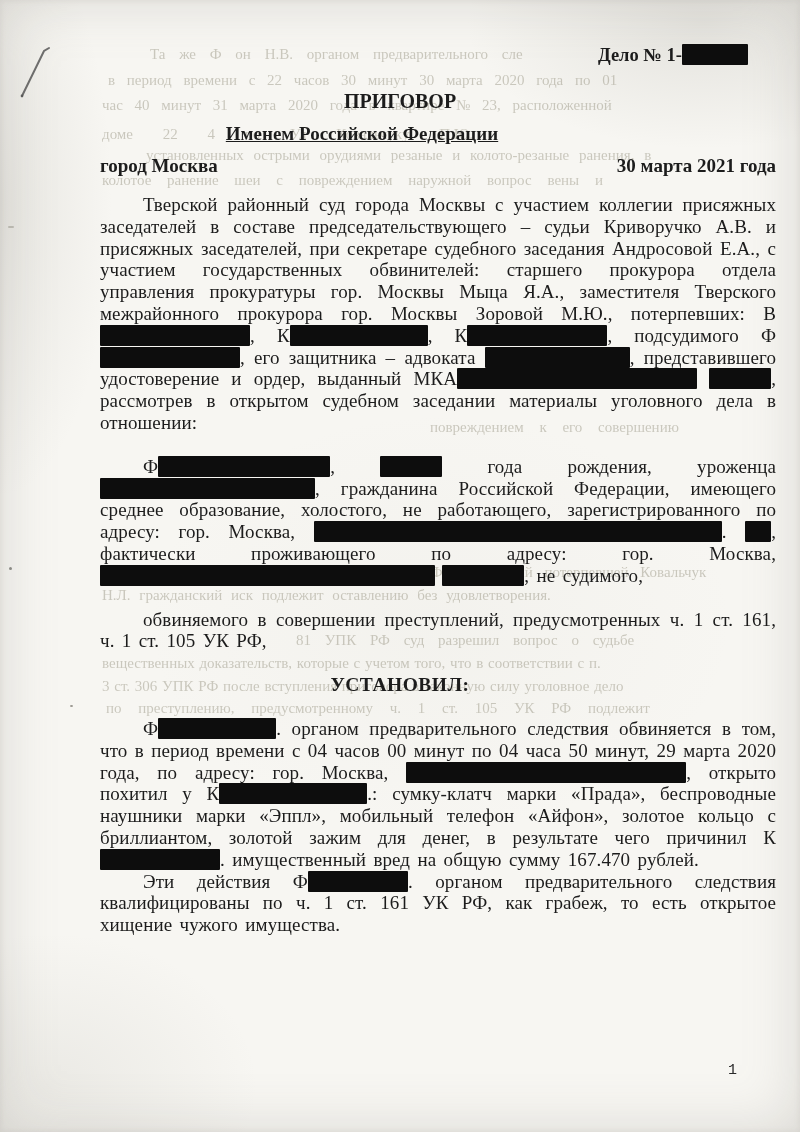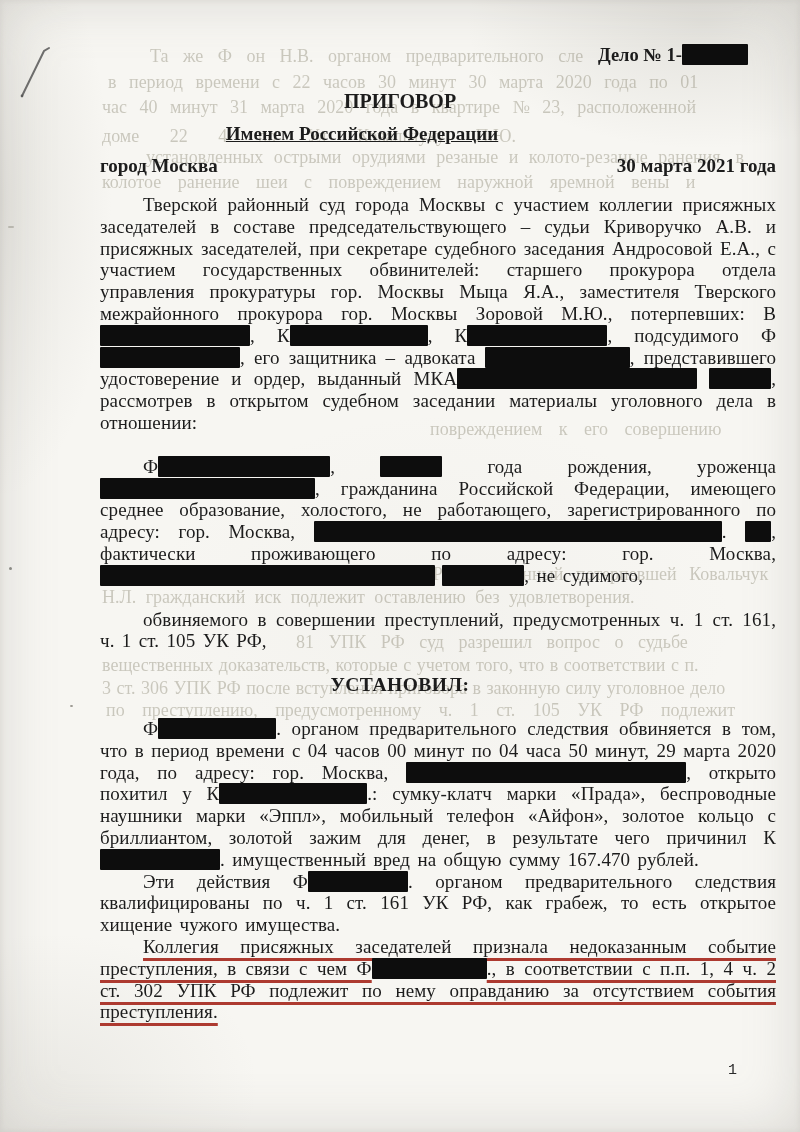--- a/index.html
+++ b/index.html
@@ -15,21 +15,21 @@
       radial-gradient(ellipse 160px 420px at 0% 18%, rgba(150,148,138,.16), transparent 70%),
       radial-gradient(ellipse 300px 220px at 6% 96%, rgba(160,158,148,.14), transparent 70%),
       radial-gradient(ellipse 420px 300px at 55% 55%, rgba(196,194,184,.08), transparent 70%),
       var(--paper,#f7f6f2);
     box-shadow: inset 0 0 55px rgba(140,138,128,.28), inset 0 0 6px rgba(120,118,110,.12);
   }
   
   .bleed{
     position:absolute;
     white-space:nowrap;
-    font-size:18px;
+    font-size:15px;
     color:#87836f;
     opacity:.40;
     filter:blur(.6px);
     z-index:1;
   }
   .bl0{top:46px;left:150px;word-spacing:10px;}
   .bl1{top:72px;left:108px;word-spacing:8px;}
   .bl2{top:97px;left:102px;word-spacing:8px;}
   .bl3{top:126px;left:102px;word-spacing:26px;}
   .bl4{top:147px;left:102px;word-spacing:6px;margin-left:44px;}
@@ -102,21 +102,21 @@
 </head>
 <body>
 
 <div class="page">
 
   <div class="bleed bl0">Та же Ф он Н.В. органом предварительного сле</div>
   <div class="bleed bl1">в период времени с 22 часов 30 минут 30 марта 2020 года по 01</div>
   <div class="bleed bl2">час 40 минут 31 марта 2020 года в квартире № 23, расположенной</div>
   <div class="bleed bl3">доме 22 4 по Ул Ковальчуку П.Ю.</div>
   <div class="bleed bl4">установленных острыми орудиями резаные и колото-резаные ранения, в</div>
-  <div class="bleed bl5">колотое ранение шеи с повреждением наружной яремной вены и</div>
+  <div class="bleed bl5">колотое ранение шеи с повреждением наружной вопрос вены и</div>
   <div class="bleed bl6">повреждением к его совершению</div>
   <div class="bleed bl7">105 УК РФ, заявленный потерпевшей Ковальчук</div>
   <div class="bleed bl8">Н.Л. гражданский иск подлежит оставлению без удовлетворения.</div>
   <div class="bleed bl9">81 УПК РФ суд разрешил вопрос о судьбе</div>
   <div class="bleed bl10">вещественных доказательств, которые с учетом того, что в соответствии с п.</div>
   <div class="bleed bl11">3 ст. 306 УПК РФ после вступления приговора в законную силу уголовное дело</div>
   <div class="bleed bl12">по преступлению, предусмотренному ч. 1 ст. 105 УК РФ подлежит</div>
 
   <svg class="pen-mark" width="42" height="60" viewBox="0 0 42 60">
     <path d="M8 54 L30 9 l5 -3" fill="none" stroke="#4d4d4d" stroke-width="2" stroke-linecap="round" opacity="0.8"></path>
@@ -134,18 +134,17 @@
     <span>30 марта 2021 года</span>
   </div>
 
   <div class="body">
     <p class="para">Тверской районный суд города Москвы с участием коллегии присяжных заседателей в составе председательствующего – судьи Криворучко А.В. и присяжных заседателей, при секретаре судебного заседания Андросовой Е.А., с участием государственных обвинителей: старшего прокурора отдела управления прокуратуры гор. Москвы Мыца Я.А., заместителя Тверского межрайонного прокурора гор. Москвы Зоровой М.Ю., потерпевших: В<span class="redact" style="width: 150px;"></span>, К<span class="redact" style="width: 138px;"></span>, К<span class="redact" style="width: 140px;"></span>, подсудимого Ф<span class="redact" style="width: 140px;"></span>, его защитника – адвоката <span class="redact" style="width: 145px;"></span>, представившего удостоверение и ордер, выданный МКА<span class="redact" style="width: 240px;"></span> <span class="redact" style="width: 62px;"></span>, рассмотрев в открытом судебном заседании материалы уголовного дела в отношении:</p>
     <p class="para gap">Ф<span class="redact" style="width: 172px;"></span>, <span class="redact" style="width: 62px;"></span> года рождения, уроженца <span class="redact" style="width: 215px;"></span>, гражданина Российской Федерации, имеющего среднее образование, холостого, не работающего, зарегистрированного по адресу: гор. Москва, <span class="redact" style="width: 408px;"></span>. <span class="redact" style="width: 26px;"></span>, фактически проживающего по адресу: гор. Москва, <span class="redact" style="width: 335px;"></span> <span class="redact" style="width: 82px;"></span>, не судимого,</p>
     <p class="para gap">обвиняемого в совершении преступлений, предусмотренных ч. 1 ст. 161, ч. 1 ст. 105 УК РФ,</p>
     <div class="heading">УСТАНОВИЛ:</div>
     <p class="para">Ф<span class="redact" style="width: 118px;"></span>. органом предварительного следствия обвиняется в том, что в период времени с 04 часов 00 минут по 04 часа 50 минут, 29 марта 2020 года, по адресу: гор. Москва, <span class="redact" style="width: 280px;"></span>, открыто похитил у К<span class="redact" style="width: 148px;"></span>.: сумку-клатч марки «Прада», беспроводные наушники марки «Эппл», мобильный телефон «Айфон», золотое кольцо с бриллиантом, золотой зажим для денег, в результате чего причинил К<span class="redact" style="width: 120px;"></span>. имущественный вред на общую сумму 167.470 рублей.</p>
     <p class="para">Эти действия Ф<span class="redact" style="width: 100px;"></span>. органом предварительного следствия квалифицированы по ч. 1 ст. 161 УК РФ, как грабеж, то есть открытое хищение чужого имущества.</p>
-    <p class="para red-underline">Коллегия присяжных заседателей признала недоказанным событие преступления, в связи с чем Ф<span class="redact" style="width: 115px;"></span>., в соответствии с п.п. 1, 4 ч. 2 ст. 302 УПК РФ подлежит по нему оправданию за отсутствием события преступления.</p>
   </div>
 
   <div class="page-number">1</div>
 
 </div>
 
 </body></html>

